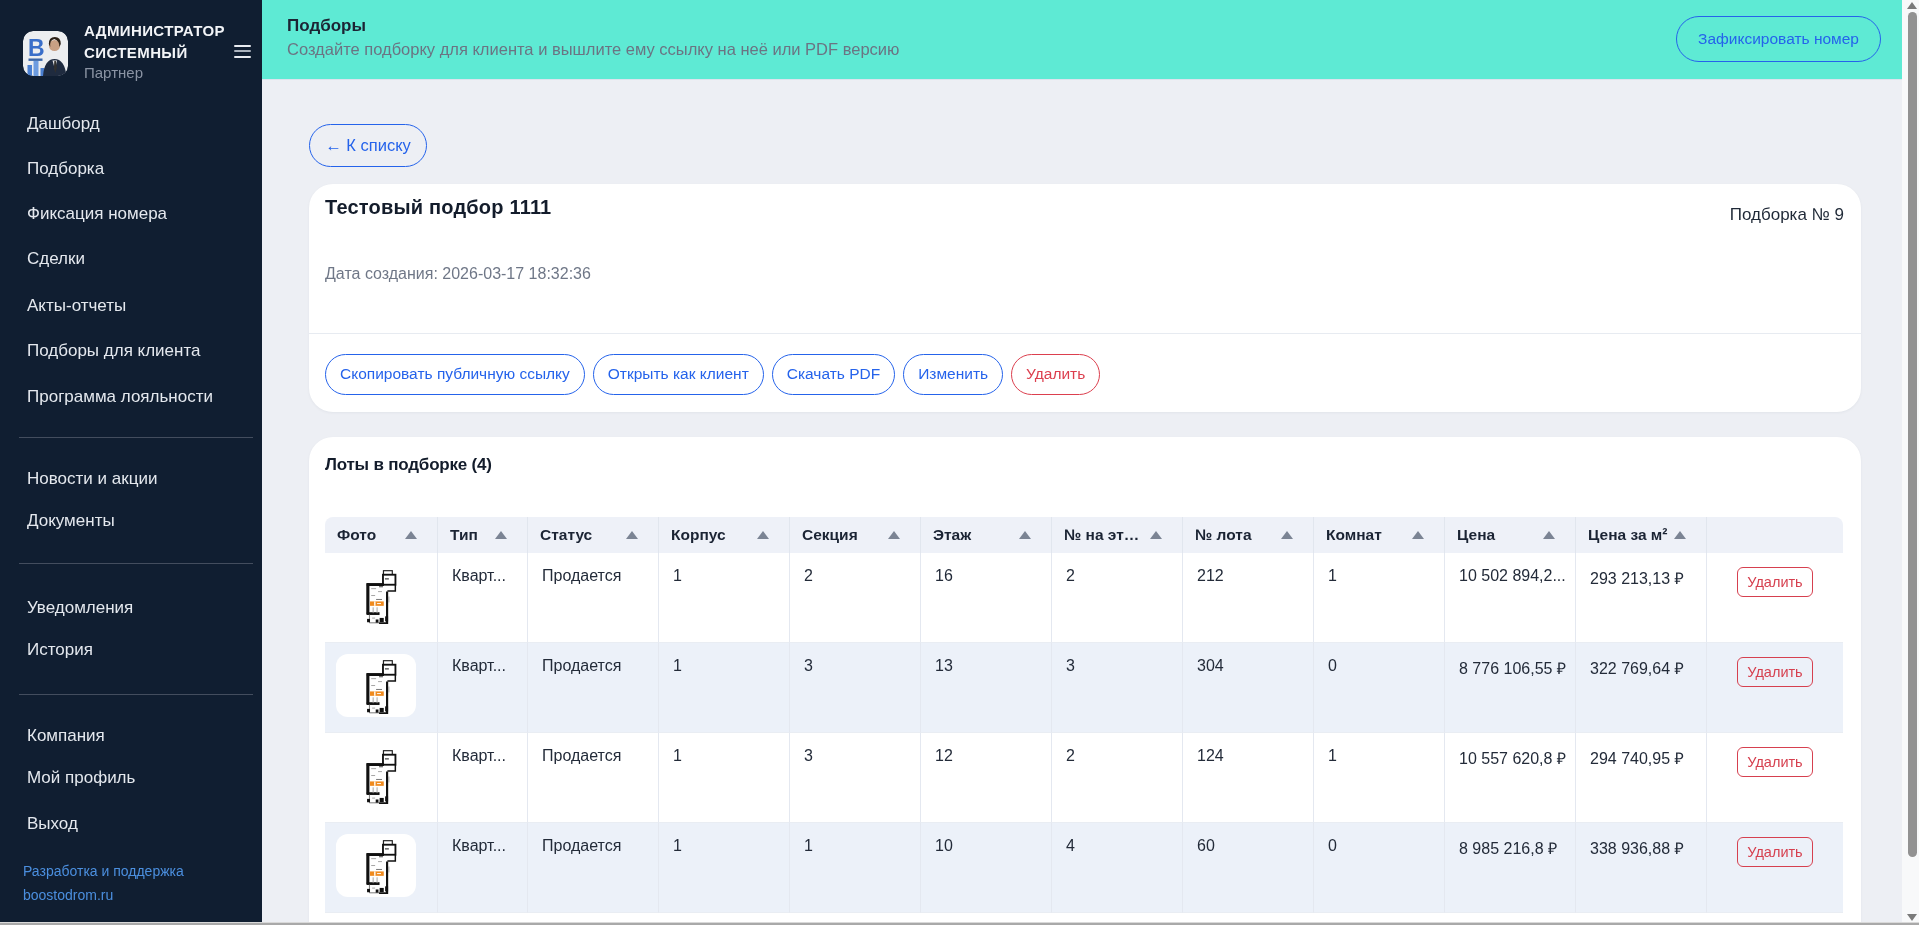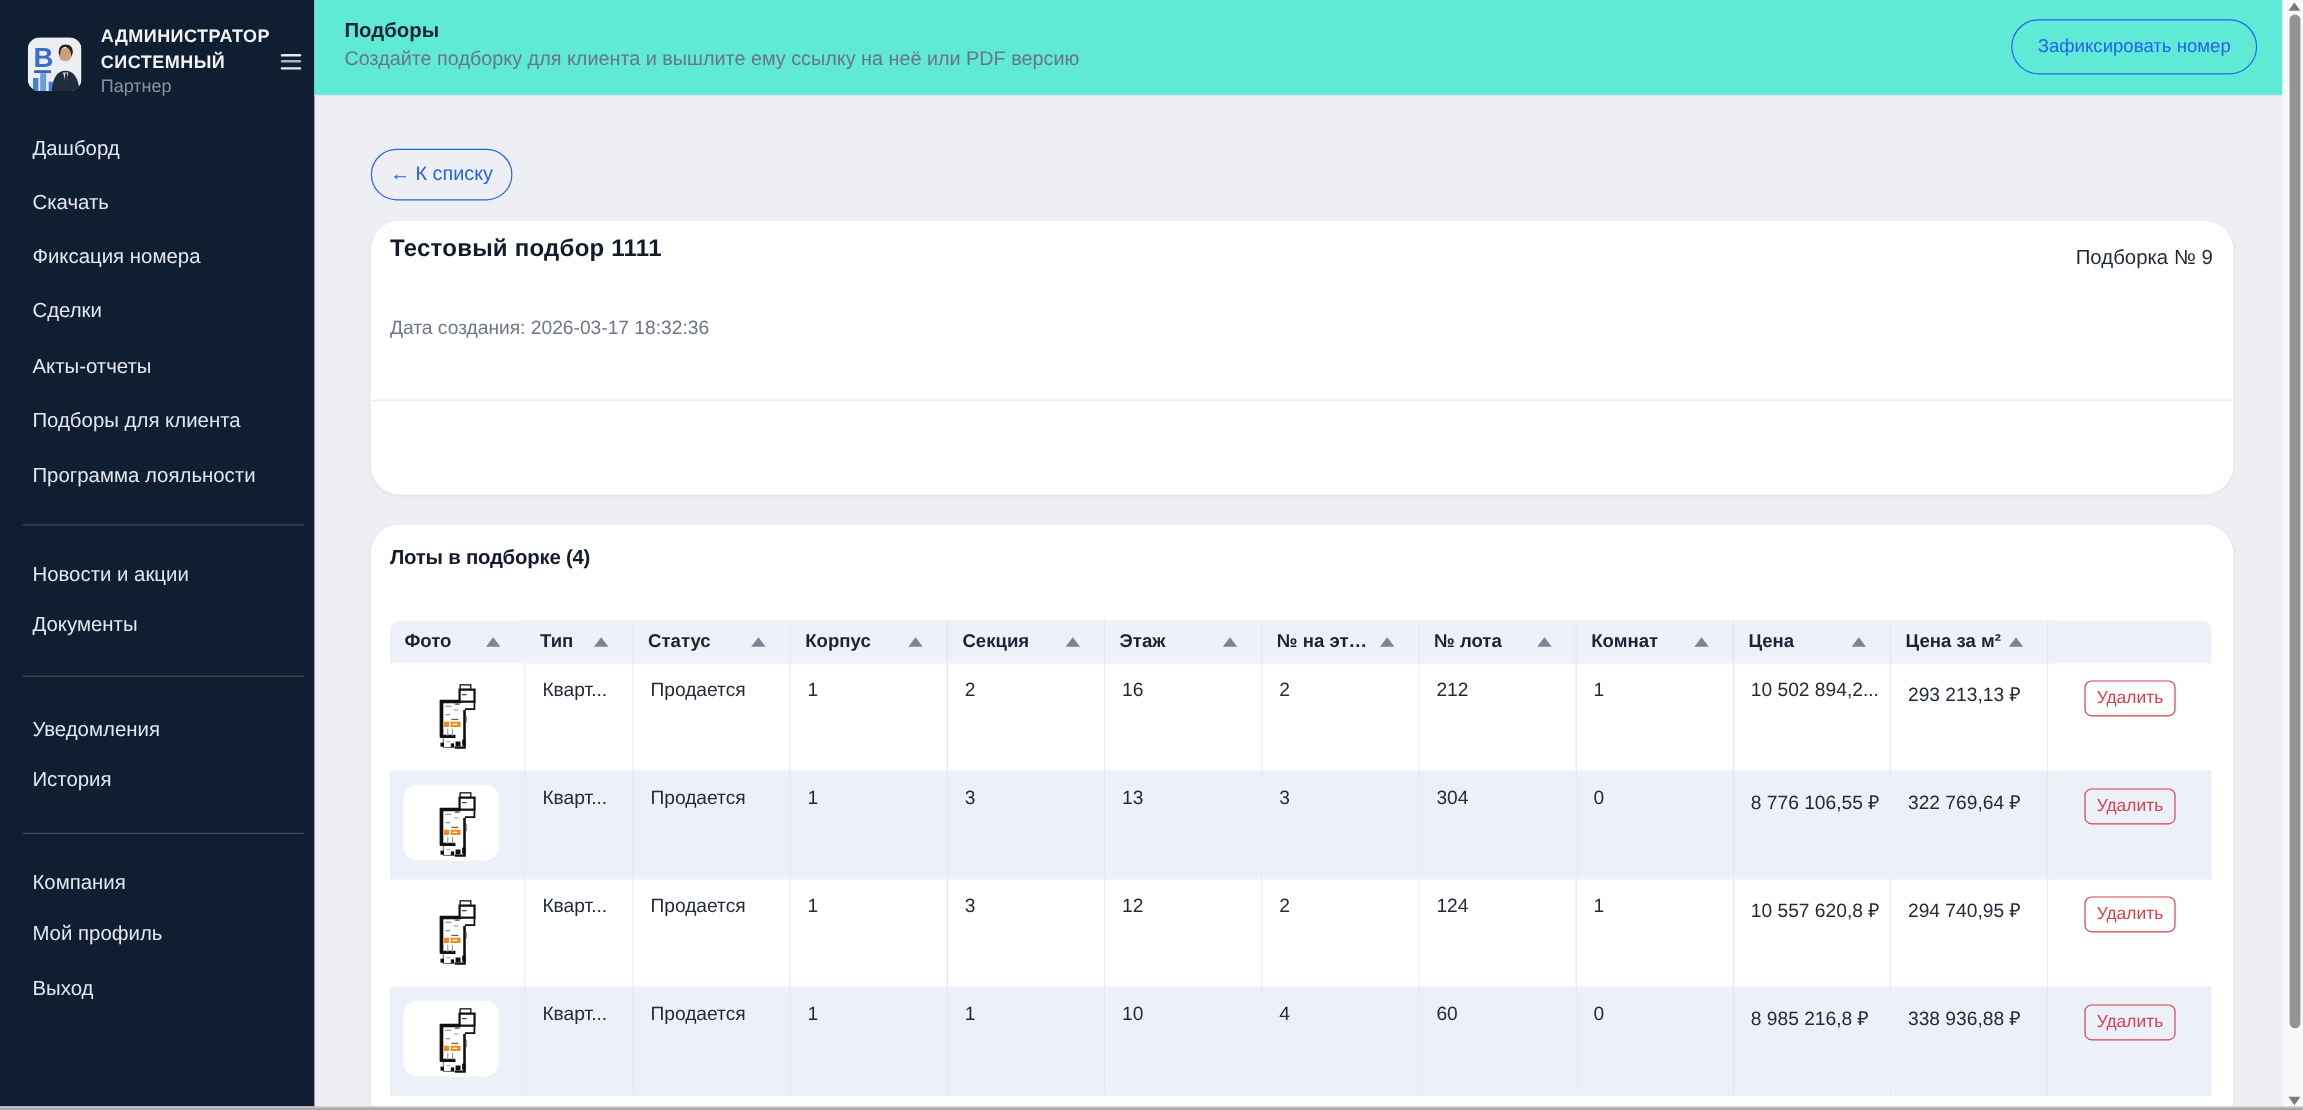--- a/index.html
+++ b/index.html
@@ -83,53 +83,61 @@
       <div class="sb-name">АДМИНИСТРАТОР СИСТЕМНЫЙ</div>
       <div class="sb-role">Партнер</div>
     </div>
     <div class="burger">
       <span></span>
       <span></span>
       <span></span>
     </div>
     <div class="nav">
       <a style="top:124px">Дашборд</a>
-      <a style="top:169px">Скачать</a>
+      <a style="top:169px">Подборка</a>
       <a style="top:214px">Фиксация номера</a>
       <a style="top:259px">Сделки</a>
       <a style="top:306px">Акты-отчеты</a>
       <a style="top:351px">Подборы для клиента</a>
       <a style="top:397px">Программа лояльности</a>
       <div class="sb-divider" style="top:437px"></div>
       <a style="top:479px">Новости и акции</a>
       <a style="top:521px">Документы</a>
       <div class="sb-divider" style="top:563px"></div>
       <a style="top:608px">Уведомления</a>
       <a style="top:650px">История</a>
       <div class="sb-divider" style="top:694px"></div>
       <a style="top:736px">Компания</a>
       <a style="top:778px">Мой профиль</a>
       <a style="top:824px">Выход</a>
     </div>
+    <div class="sb-foot">Разработка и поддержка<br>boostodrom.ru</div>
   </div>
 
   <div class="topbar">
     <div class="tb-title">Подборы</div>
     <div class="tb-sub">Создайте подборку для клиента и вышлите ему ссылку на неё или PDF версию</div>
     <div class="tb-btn">Зафиксировать номер</div>
   </div>
 
   <div class="content">
     <div class="back-btn">← К списку</div>
 
     <div class="card card1">
       <div class="c1-title">Тестовый подбор 1111</div>
       <div class="c1-num">Подборка № 9</div>
       <div class="c1-date">Дата создания: 2026-03-17 18:32:36</div>
       <div class="c1-div"></div>
+      <div class="btn-row">
+        <div class="pill">Скопировать публичную ссылку</div>
+        <div class="pill">Открыть как клиент</div>
+        <div class="pill">Скачать PDF</div>
+        <div class="pill">Изменить</div>
+        <div class="pill red">Удалить</div>
+      </div>
     </div>
 
     <div class="card card2">
       <div class="c2-title">Лоты в подборке (4)</div>
       <table class="tbl">
         <colgroup>
           <col style="width:113px">
           <col style="width:90px">
           <col style="width:131px">
           <col style="width:131px">

